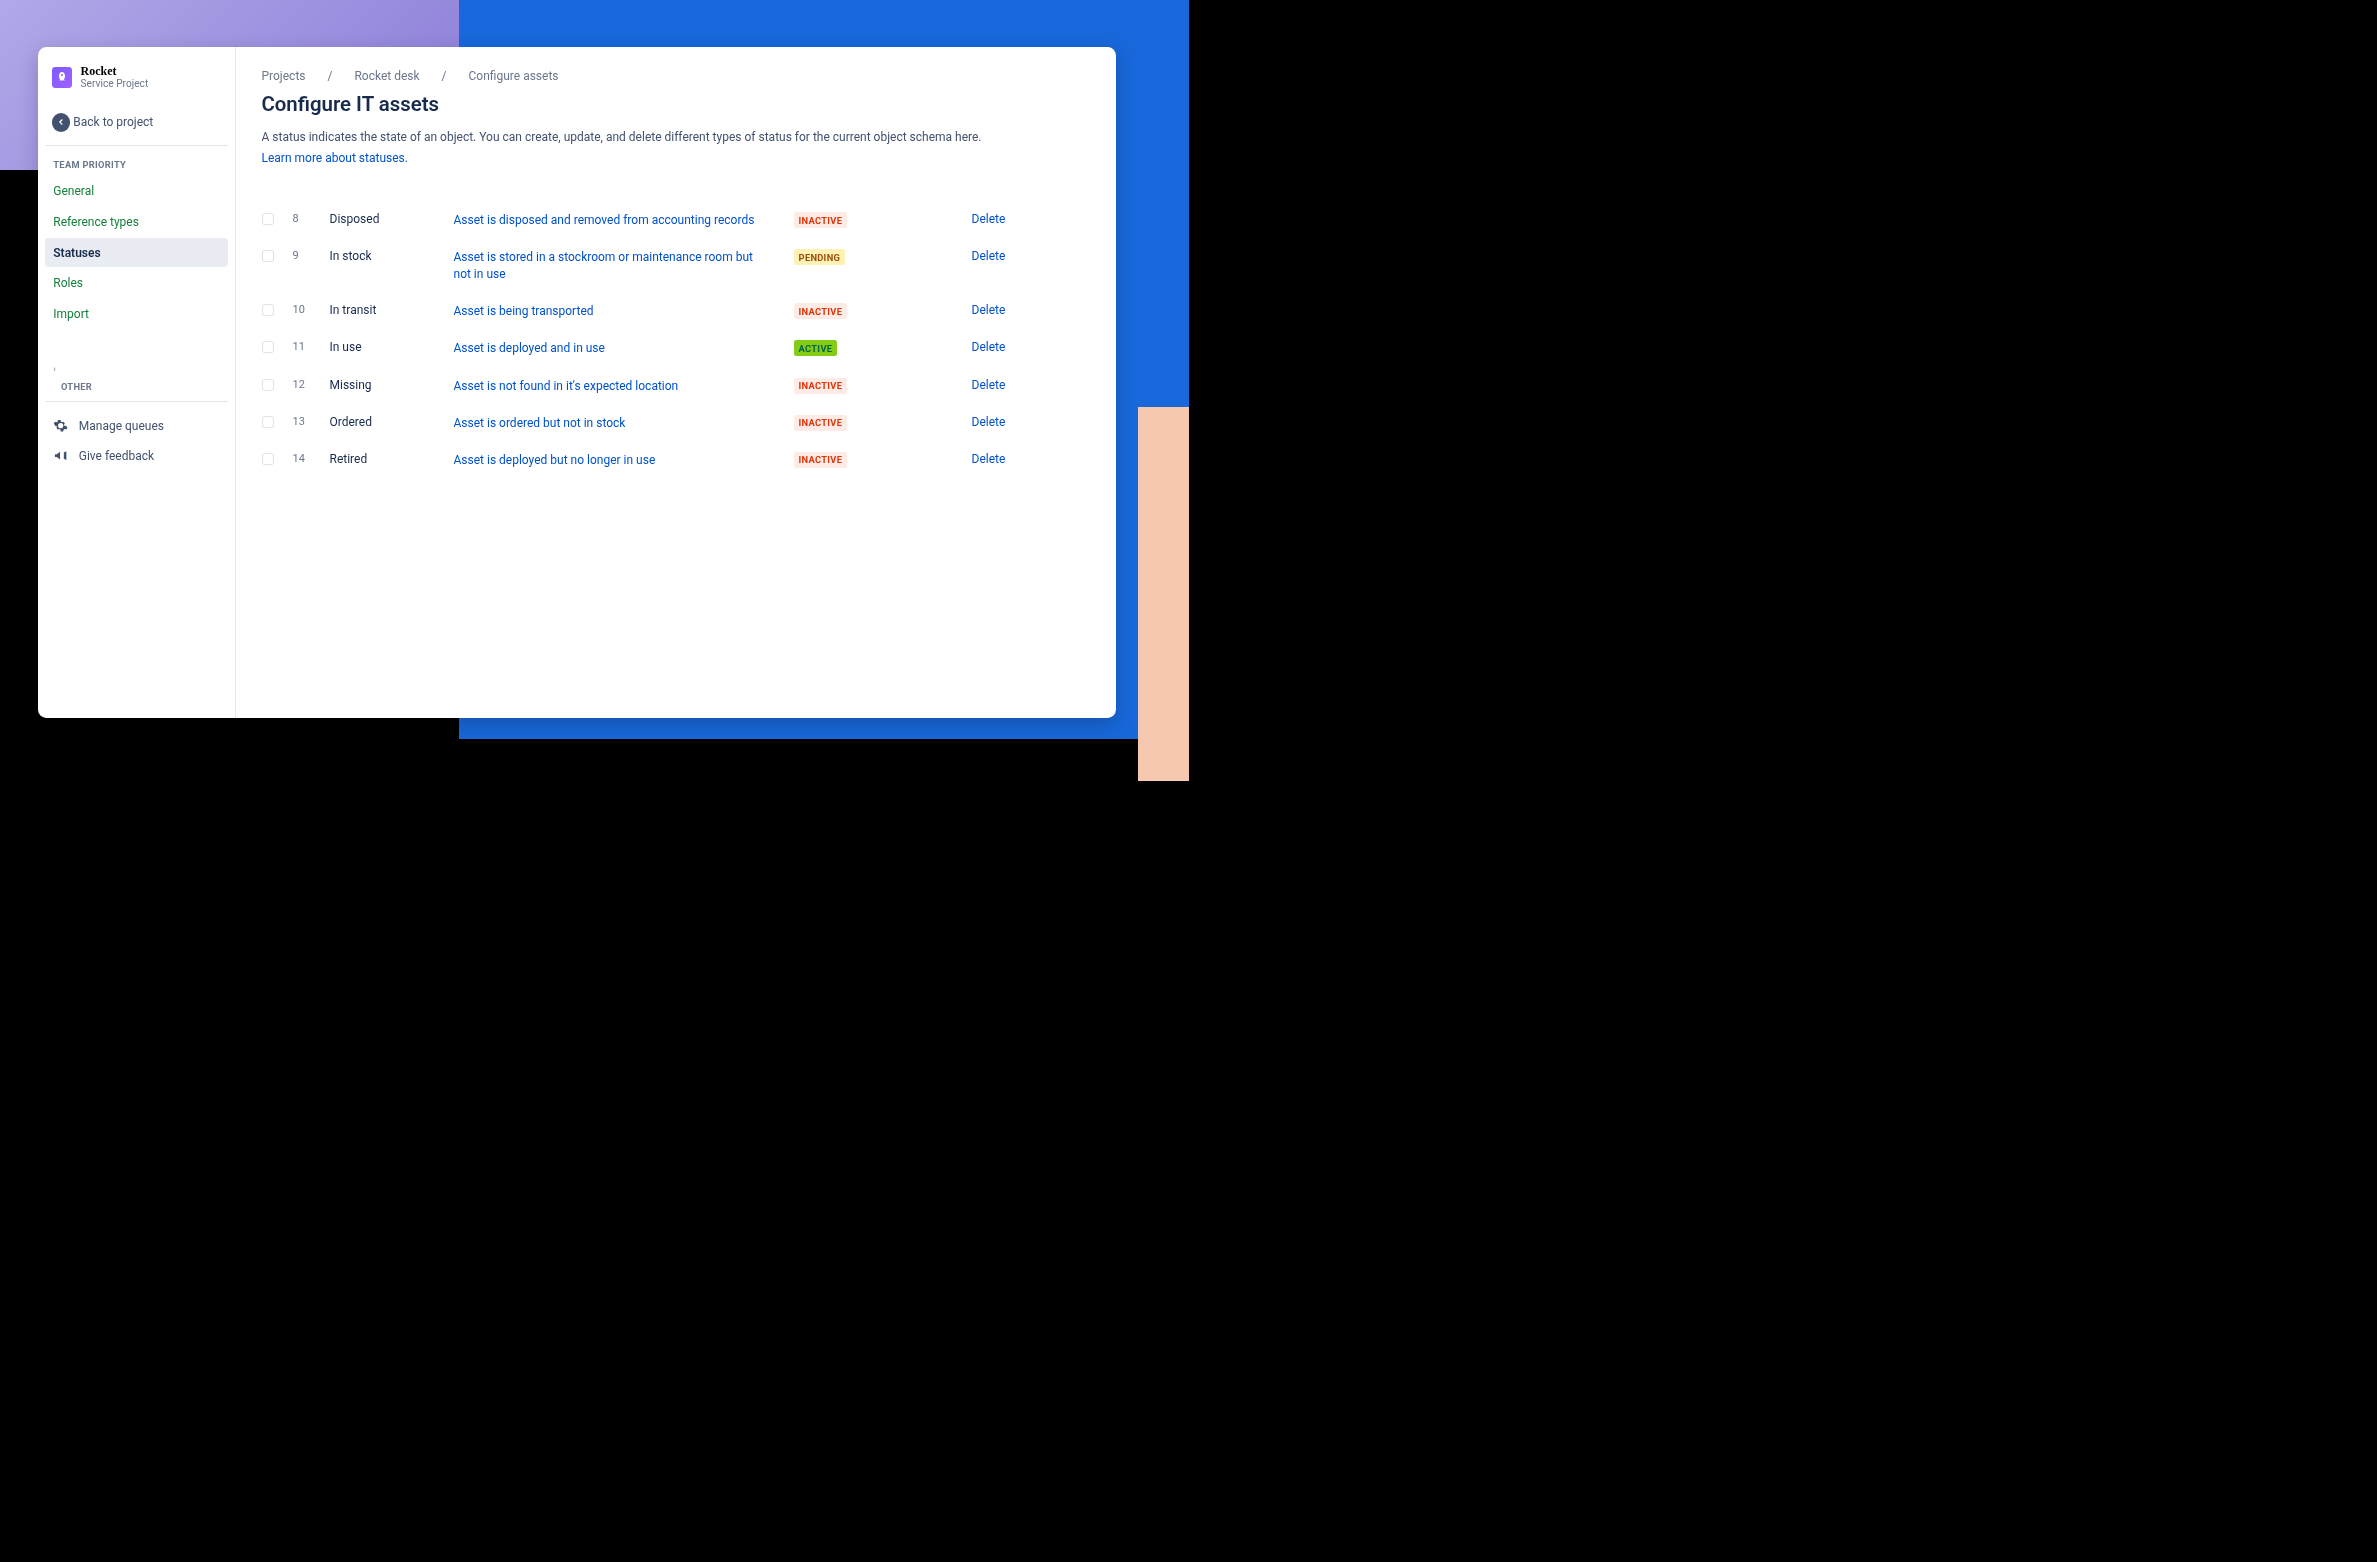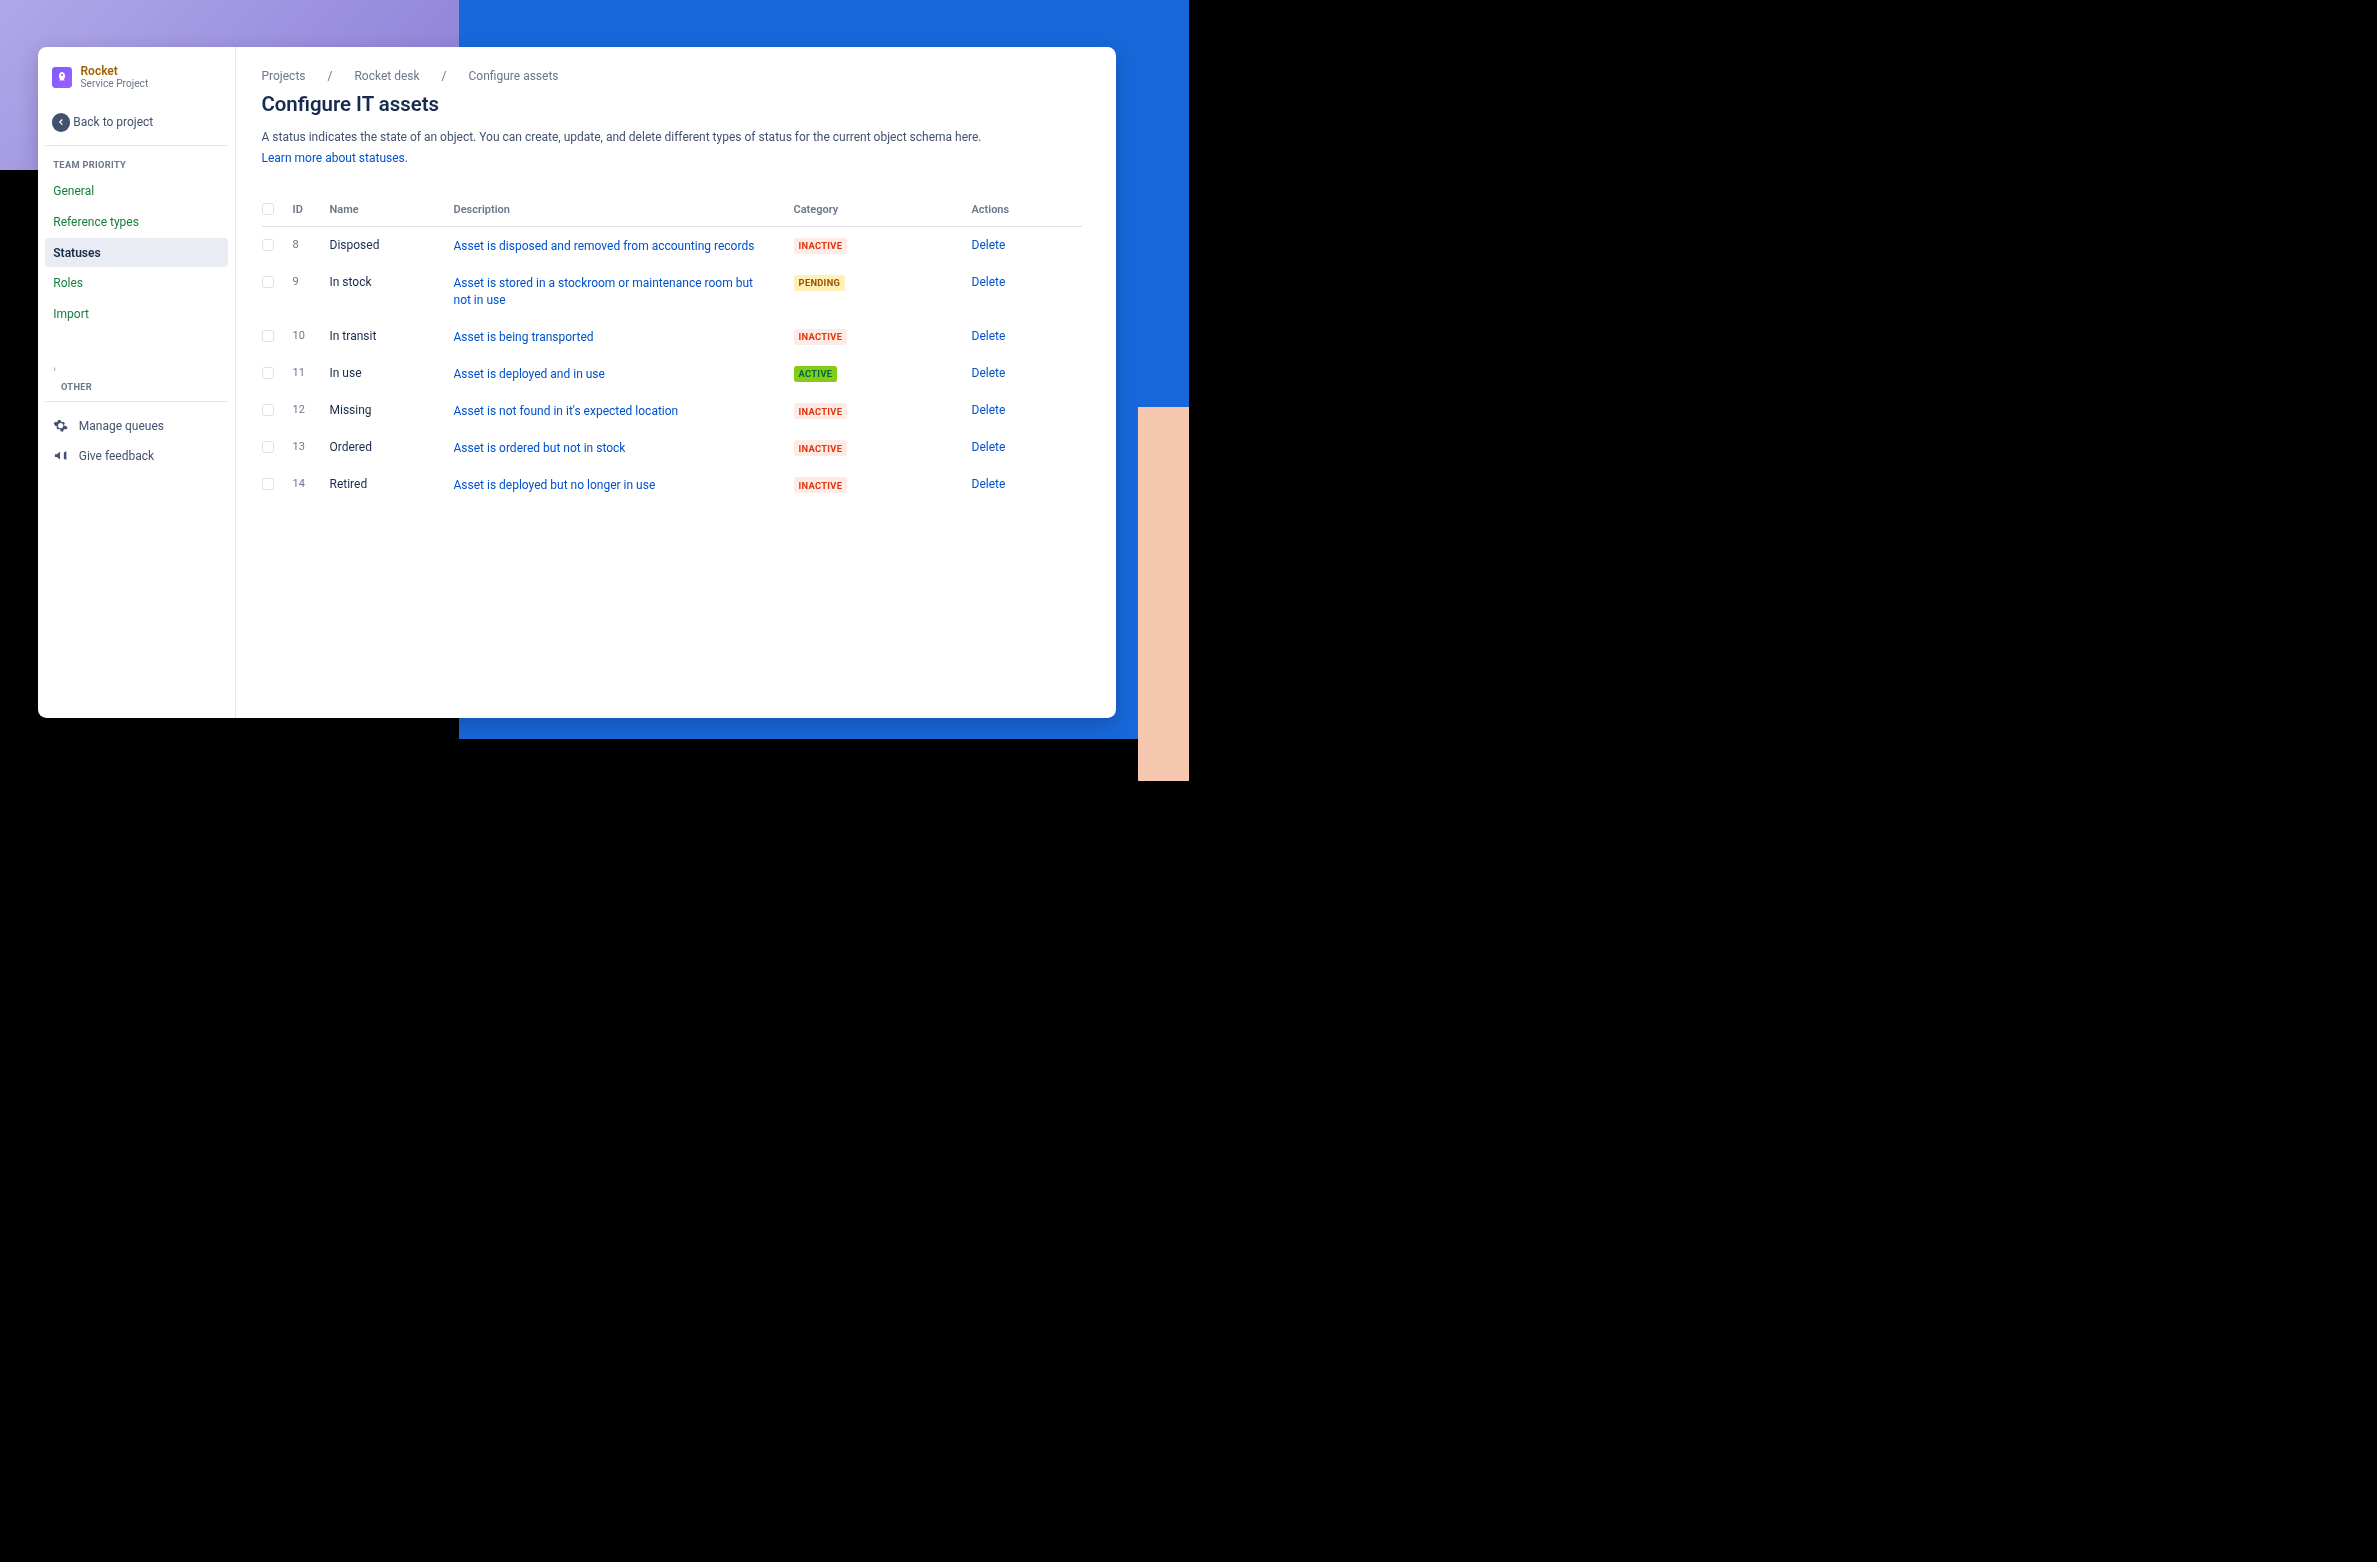--- a/index.html
+++ b/index.html
@@ -64,22 +64,23 @@
   border-radius: 3.4px;
   display: flex;
   align-items: center;
   justify-content: center;
   color: #fff;
 }
 .project-icon svg { width: 12px; height: 12px; }
 .project-title {
   font-size: 12px;
   font-weight: 600;
-  color: #a16207;
+  color: #000000;
   line-height: 1.2;
+  font-family: Liberation Serif, serif;
 }
 .project-subtitle {
   font-size: 10.2px;
   color: #6b778c;
   line-height: 1.2;
 }
 .back-row {
   display: flex;
   align-items: center;
   gap: 3px;
@@ -332,28 +333,20 @@
       <a>Rocket desk</a>
       <span class="breadcrumb-sep">/</span>
       <a>Configure assets</a>
     </nav>
 
     <h1 class="page-title">Configure IT assets</h1>
     <p class="page-desc">A status indicates the state of an object. You can create, update, and delete different types of status for the current object schema here.</p>
     <a class="learn-more">Learn more about statuses.</a>
 
     <div class="tbl">
-      <div class="tbl-head">
-        <div><span class="chk"></span></div>
-        <div class="th">ID</div>
-        <div class="th">Name</div>
-        <div class="th">Description</div>
-        <div class="th">Category</div>
-        <div class="th">Actions</div>
-      </div>
       <div id="rows">
           <div class="tbl-row">
             <div><span class="chk"></span></div>
             <div class="td td-id">8</div>
             <div class="td td-name">Disposed</div>
             <div class="td td-desc"><span class="link">Asset is disposed and removed from accounting records</span></div>
             <div class="td"><span class="badge inactive">INACTIVE</span></div>
             <div class="td"><a class="action-link">Delete</a></div>
           </div>
           <div class="tbl-row">

